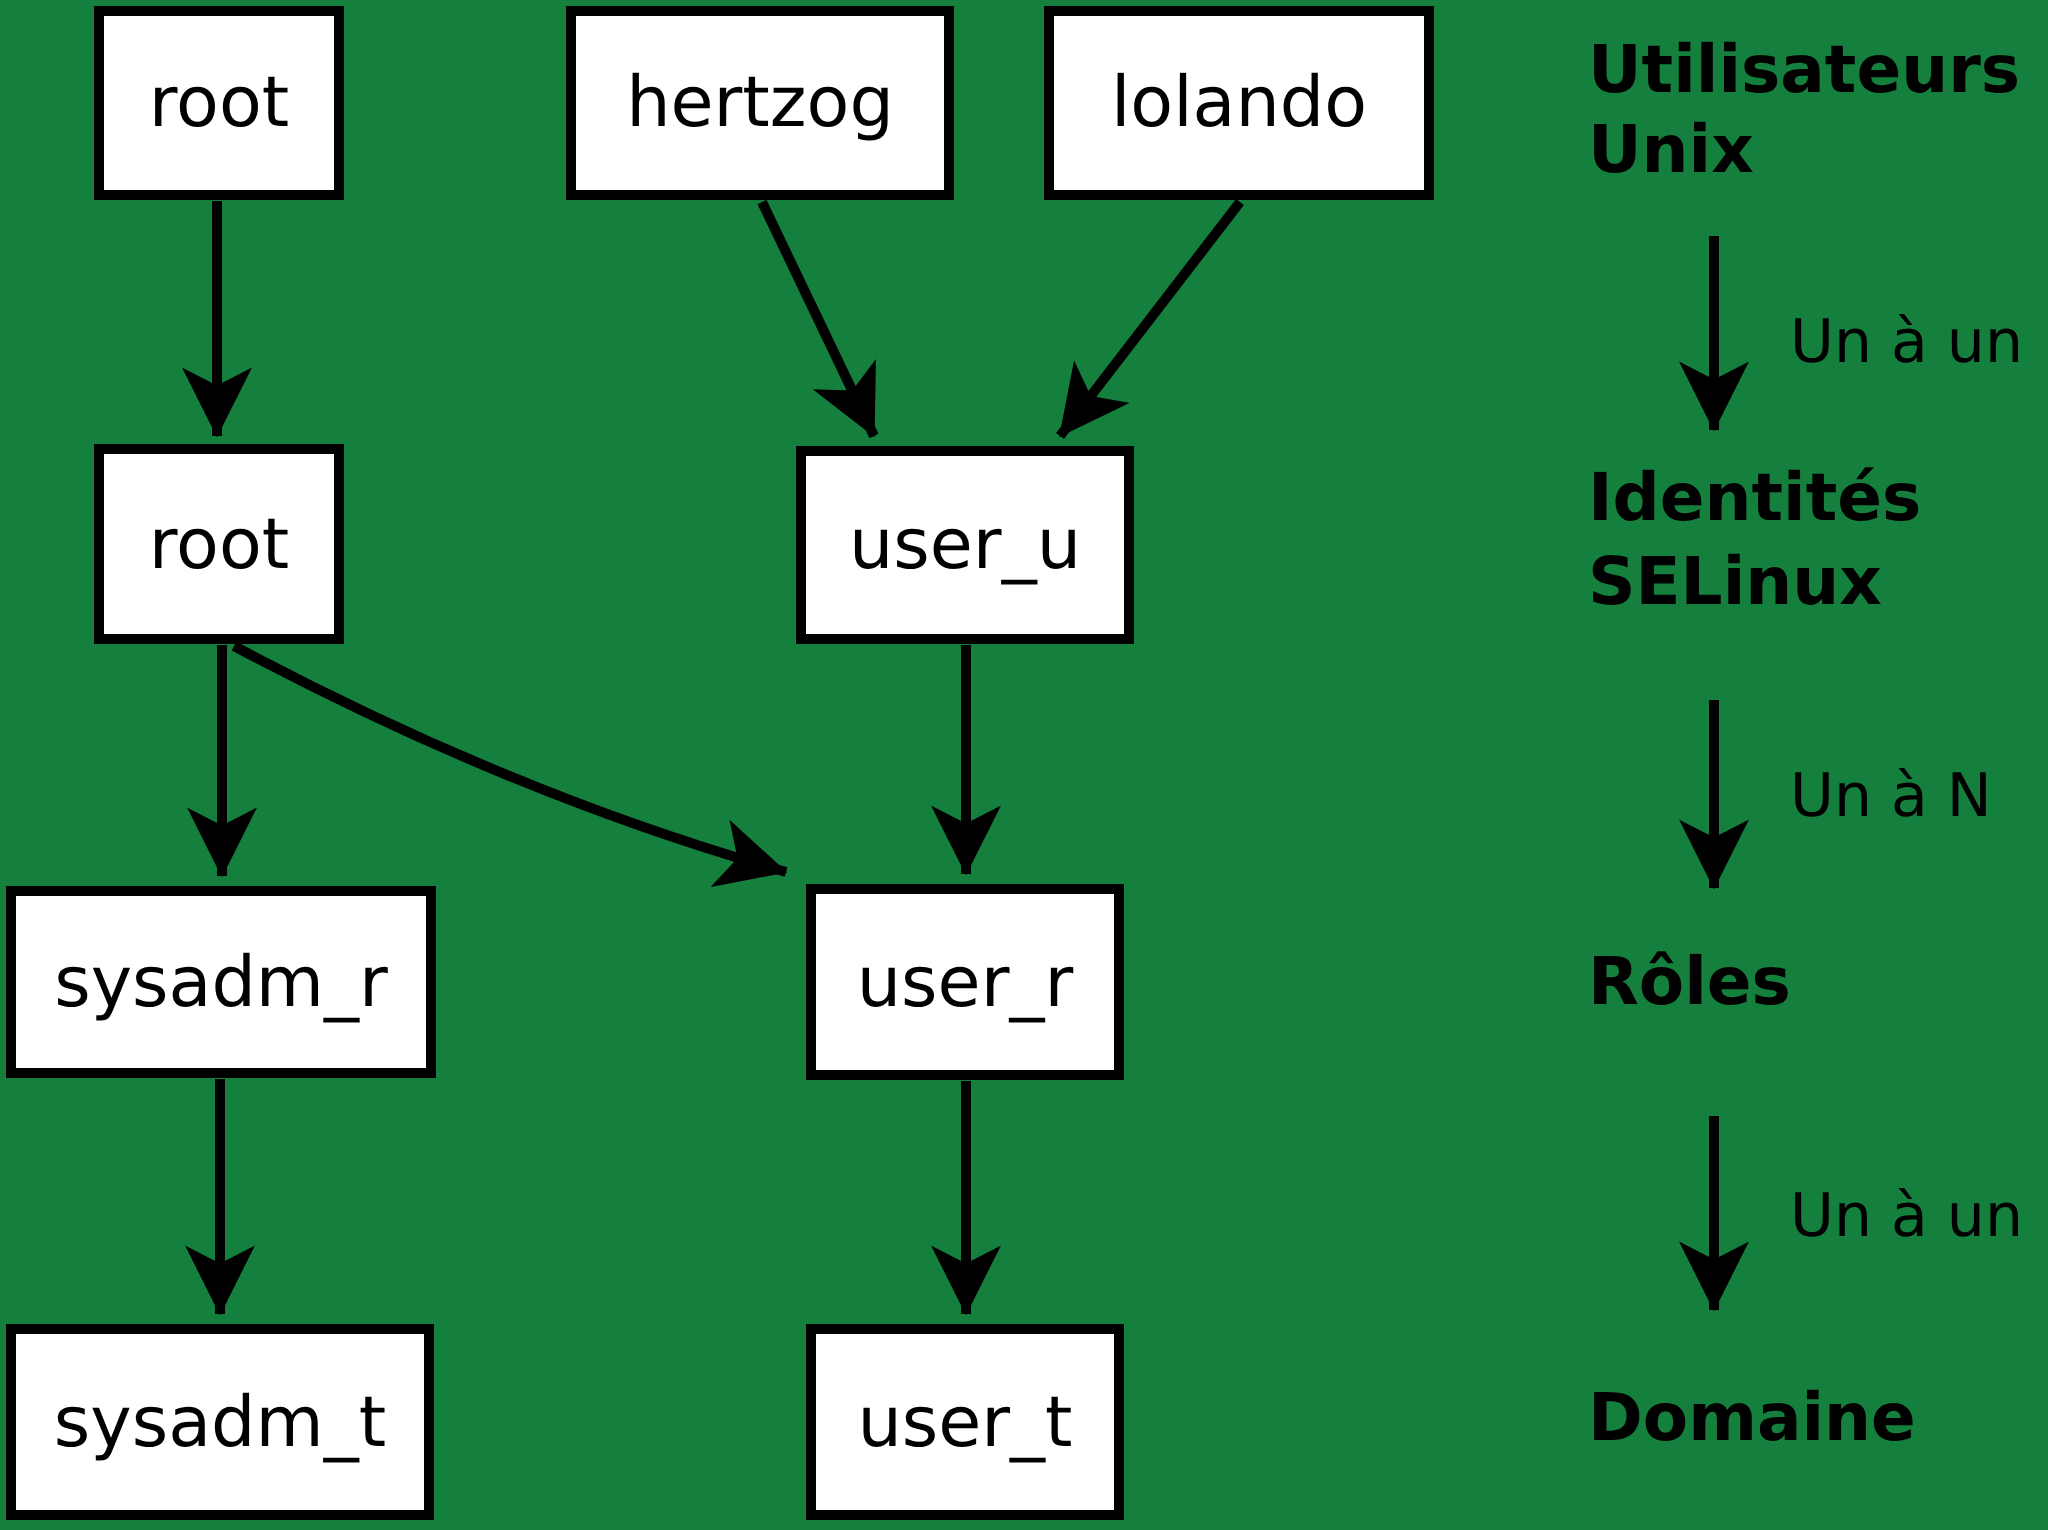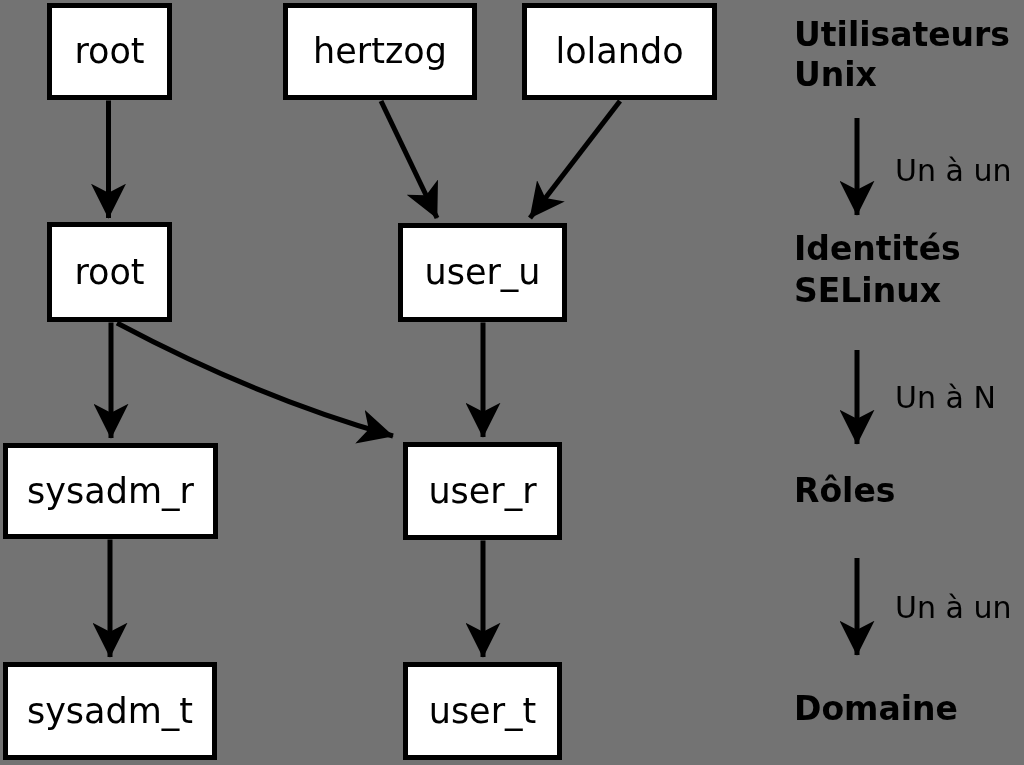--- a/index.html
+++ b/index.html
@@ -1,20 +1,20 @@
 <!DOCTYPE html>
 <html><head>
 <meta charset="utf-8">
 <style>
   html, body { margin: 0; padding: 0; background: #ffffff; }
   .canvas {
     position: relative;
     width: 1024px;
     height: 765px;
-    background: #737373;
+    background: #15803d;
     overflow: hidden;
     font-family: "DejaVu Sans", sans-serif;
   }
   svg { display: block; }
   .node-box { fill: #ffffff; stroke: #000000; stroke-width: 5; }
   .edge { fill: none; stroke: #000000; stroke-width: 5; }
   .node-label {
     font-family: "DejaVu Sans", sans-serif;
     font-size: 35px;
     fill: #000000;

